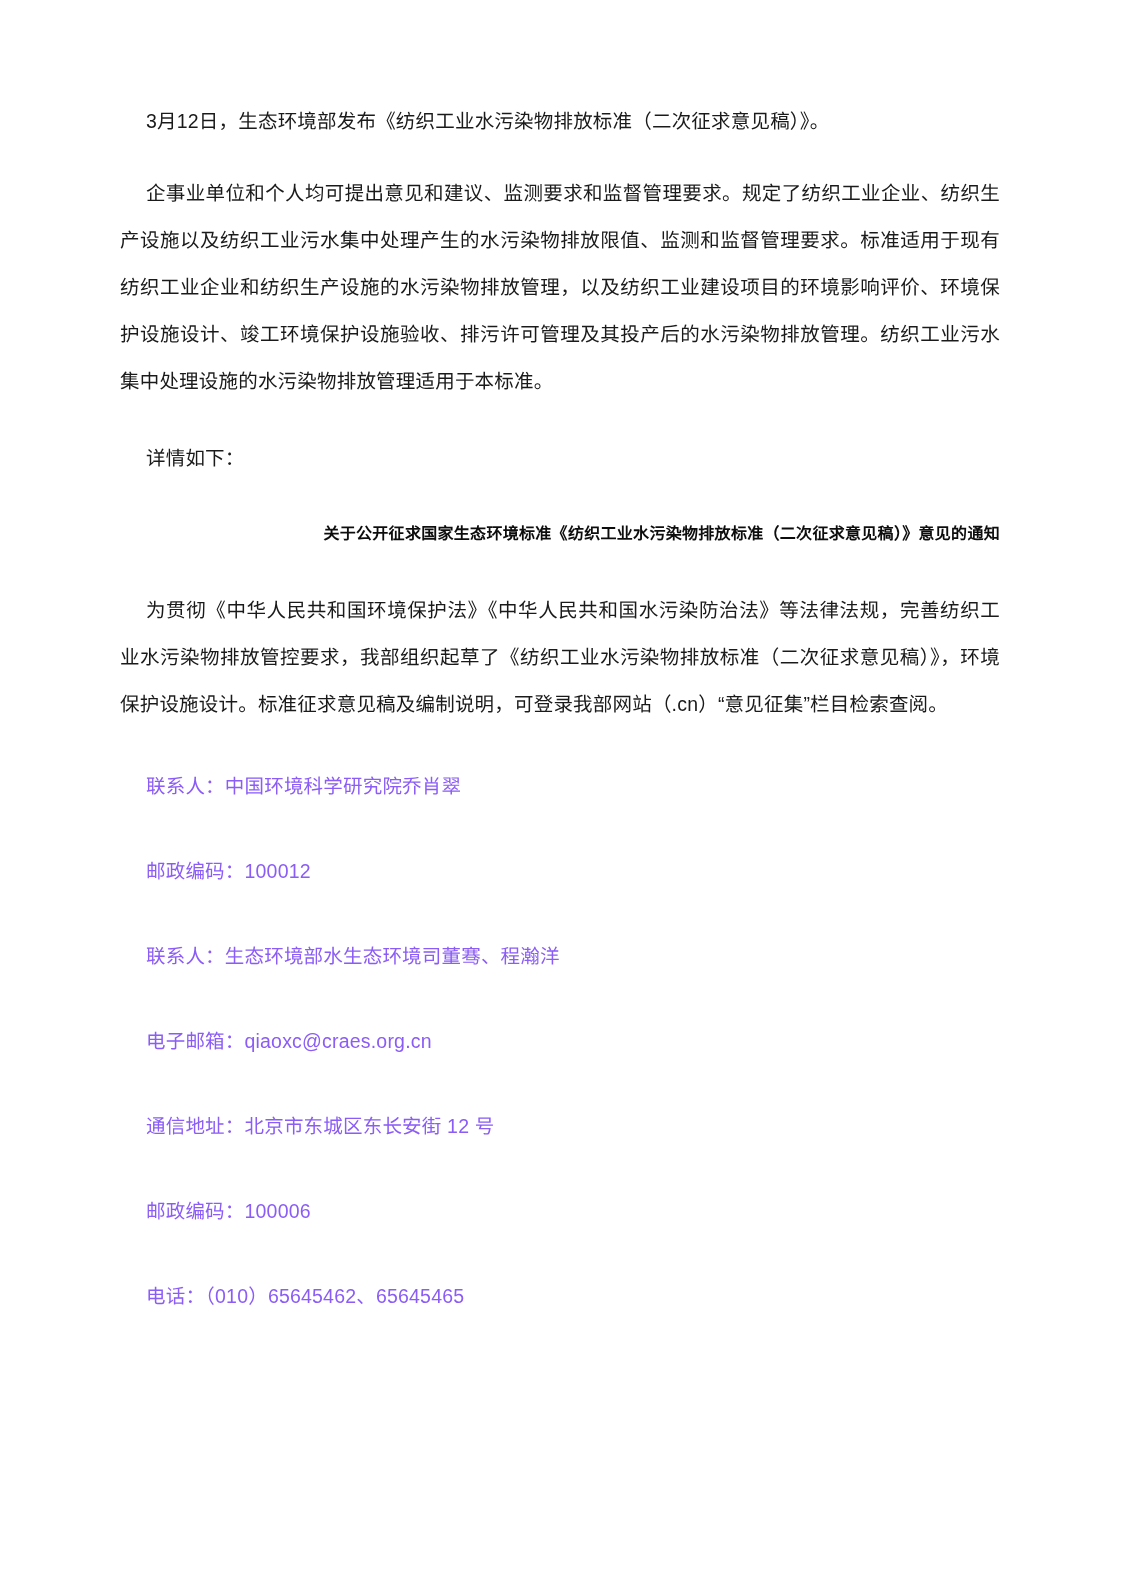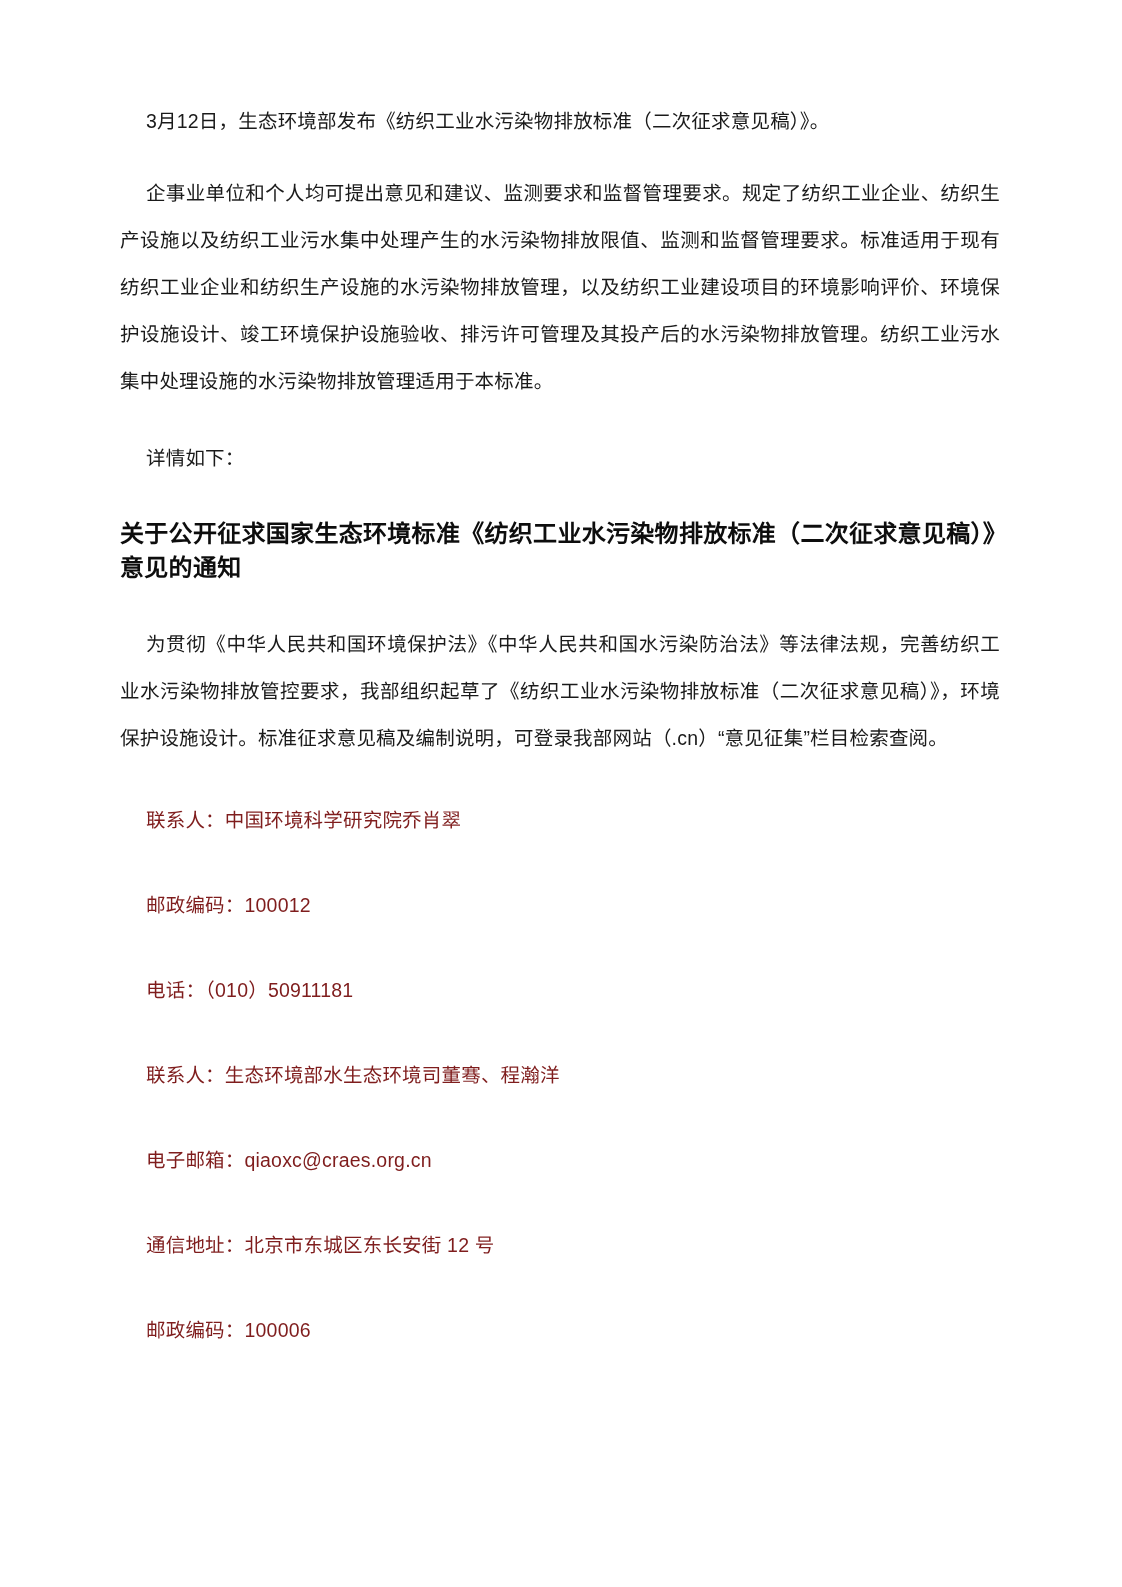--- a/index.html
+++ b/index.html
@@ -52,23 +52,23 @@
     margin-top: 25px;
   }
 
   .detail-line {
     margin-top: 30px;
   }
 
   
   .notice-title {
     margin-top: 35px;
-    font-size: 24px;
+    font-size: 16px;
     font-weight: bold;
-    text-align: left;
+    text-align: right;
     line-height: 34px;
     color: #0d0d0d;
     letter-spacing: 0.3px;
   }
 
   .after-title {
     margin-top: 36px;
   }
 
   .feedback-para {
@@ -77,21 +77,21 @@
 
   
   .contact-list {
     margin-top: 44px;
   }
 
   .contact-line {
     font-size: 19.5px;
     line-height: 28px;
     height: 28px;
-    color: #7f1d1d;
+    color: #8b5cf6;
     text-indent: 26px;
     letter-spacing: 0.2px;
     margin-bottom: 57px;
     white-space: nowrap;
   }
 
   .contact-line:last-child {
     margin-bottom: 0;
   }
 </style>
@@ -108,21 +108,20 @@
     <p class="para indent detail-line">详情如下：</p>
 
     <h1 class="notice-title">关于公开征求国家生态环境标准《纺织工业水污染物排放标准（二次征求意见稿）》意见的通知</h1>
 
     <p class="para indent after-title">为贯彻《中华人民共和国环境保护法》《中华人民共和国水污染防治法》等法律法规，完善纺织工业水污染物排放管控要求，我部组织起草了《纺织工业水污染物排放标准（二次征求意见稿）》，环境保护设施设计。标准征求意见稿及编制说明，可登录我部网站（.cn）“意见征集”栏目检索查阅。</p>
 
 
     <div class="contact-list">
       <div class="contact-line">联系人：中国环境科学研究院乔肖翠</div>
       <div class="contact-line">邮政编码：100012</div>
-      <div class="contact-line">电话：（010）50911181</div>
       <div class="contact-line">联系人：生态环境部水生态环境司董骞、程瀚洋</div>
       <div class="contact-line">电子邮箱：qiaoxc@craes.org.cn</div>
       <div class="contact-line">通信地址：北京市东城区东长安街 12 号</div>
       <div class="contact-line">邮政编码：100006</div>
       <div class="contact-line">电话：（010）65645462、65645465</div>
     </div>
 
   </div>
 </div>
 

